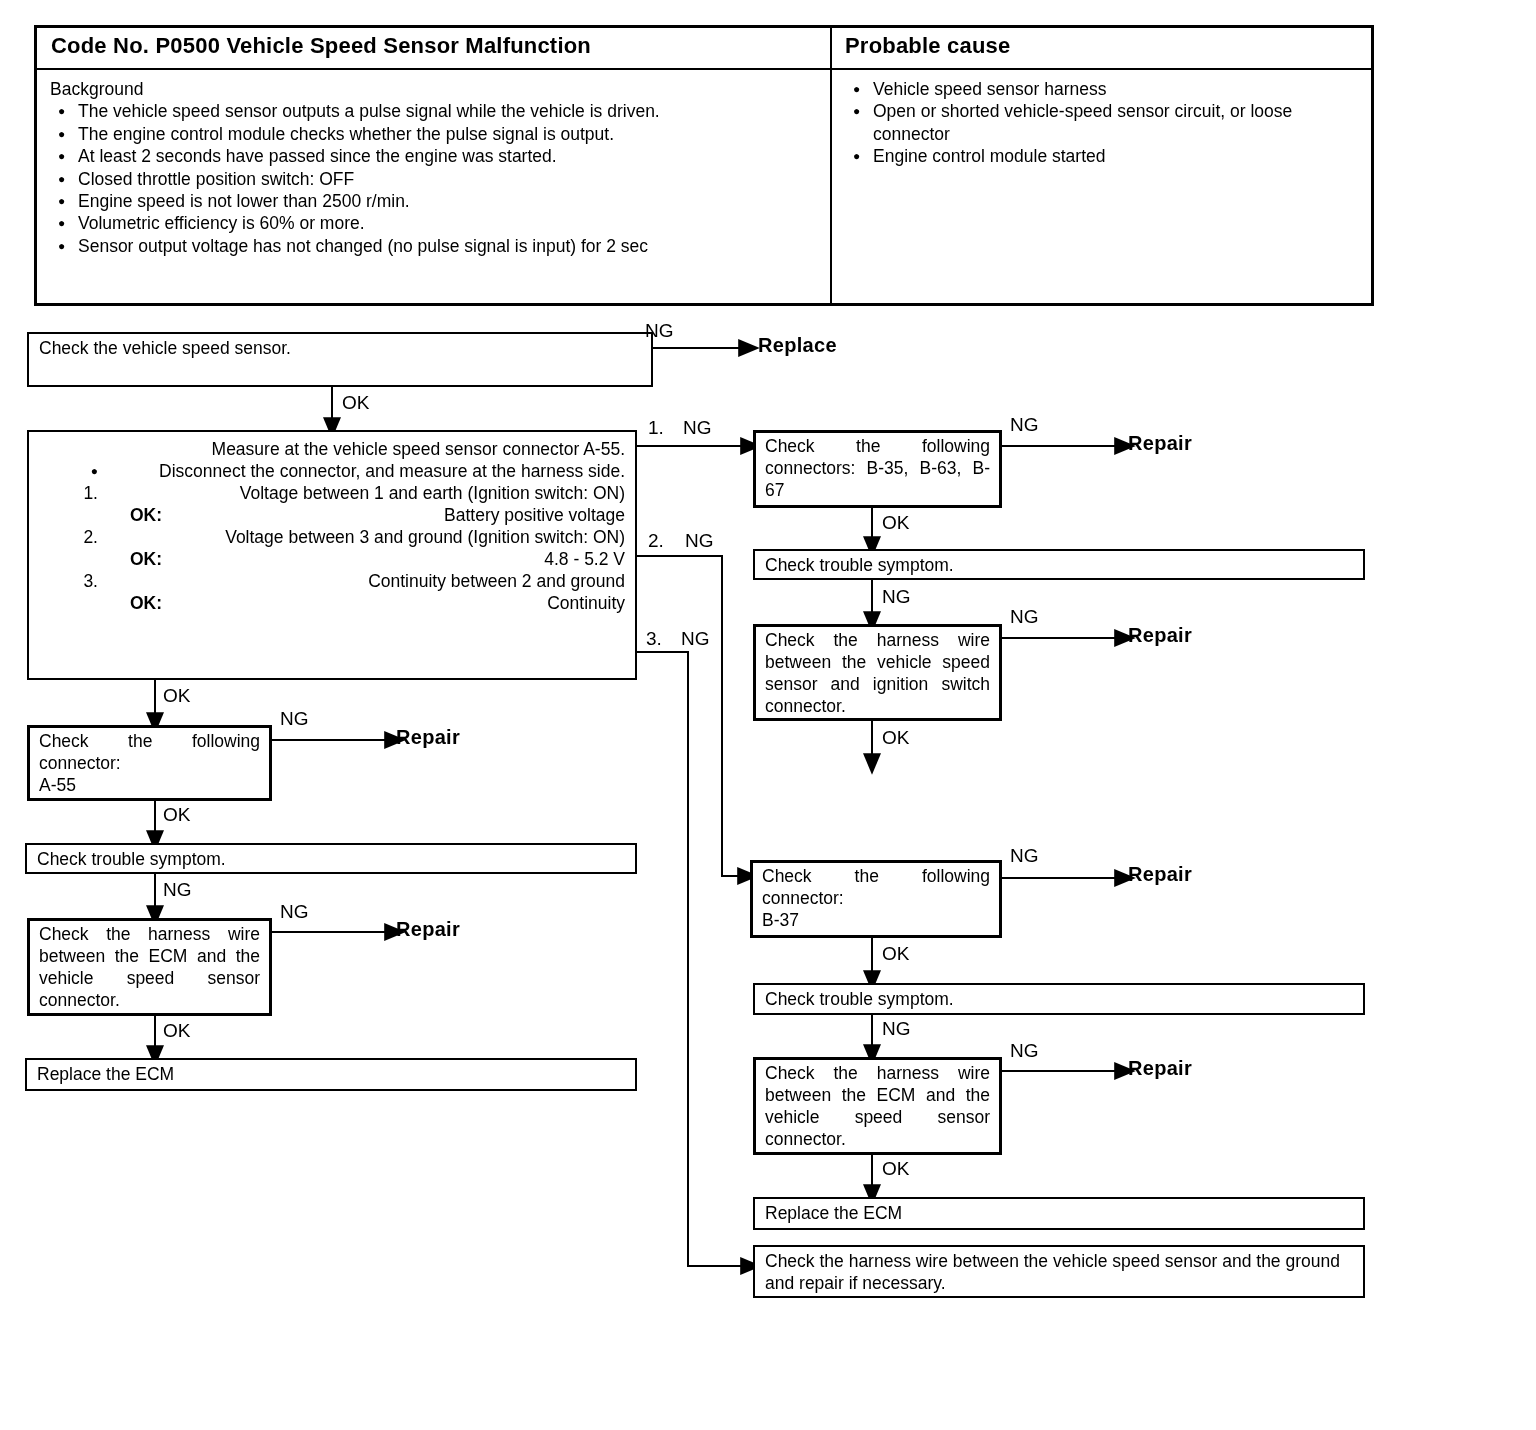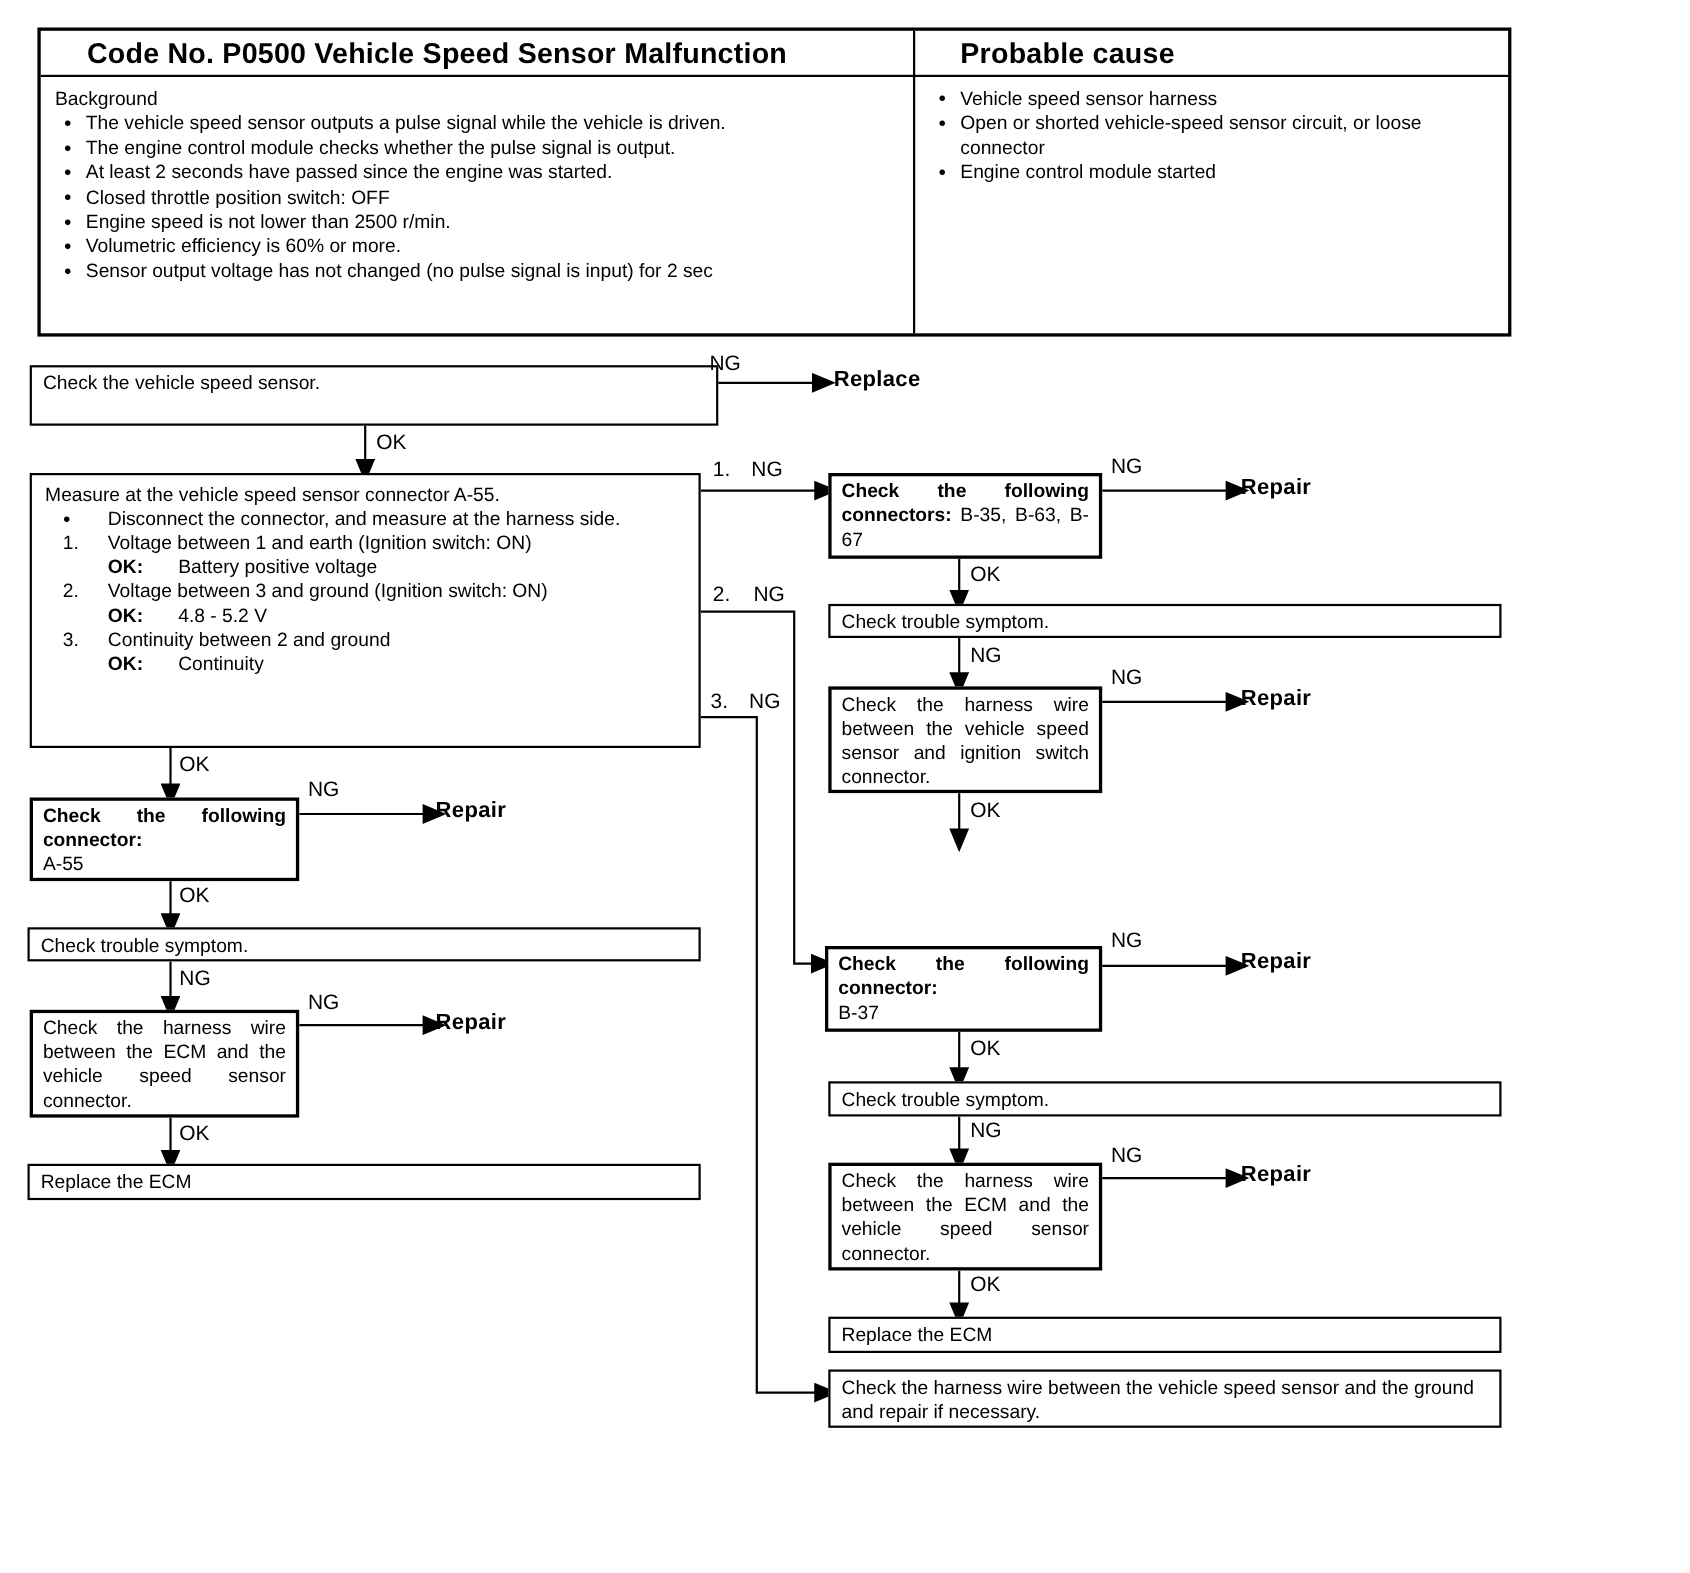--- a/index.html
+++ b/index.html
@@ -5,35 +5,35 @@
   * { margin:0; padding:0; box-sizing:border-box; }
   html,body { background:#fff; }
   .page {
     position:relative; width:1536px; height:1430px; background:#ffffff;
     font-family:"Liberation Sans", sans-serif; color:#000;
   }
   
   .dtc-table { position:absolute; left:34px; top:25px; width:1340px; height:281px; border:3px solid #000; }
   .dtc-vline { position:absolute; left:793px; top:0; bottom:0; width:2px; background:#000; }
   .dtc-hline { position:absolute; left:0; right:0; top:40px; height:2px; background:#000; }
-  .dtc-head { position:absolute; top:5px; font-weight:bold; font-size:26px; letter-spacing:0.2px; white-space:nowrap;margin-left:28px; }
+  .dtc-head { position:absolute; top:5px; font-weight:bold; font-size:22px; letter-spacing:0.2px; white-space:nowrap; }
   .dtc-head.left { left:14px; }
   .dtc-head.right { left:808px; }
   .dtc-body { position:absolute; top:50px; font-size:17.5px; line-height:22.4px; }
   .dtc-body.left  { left:13px;  width:775px; }
   .dtc-body.right { left:808px; width:515px; }
   .tl { display:flex; }
   .tl .mk { flex:0 0 28px; padding-left:8px; font-size:12px; line-height:22.4px; }
   .tl .tx { flex:1; }
   .tl.hdr { padding-left:0; }
   
   .fbox { position:absolute; border:2px solid #000; background:#fff; font-size:17.5px; line-height:22px; padding:4px 10px; }
   .fbox.thick { border-width:3px; padding:2px 9px; }
   .fbox.just { text-align:justify; text-align-last:left; }
-  .fbox .b { font-weight:bold; }
+  .fbox .b { font-weight:normal; }
   .fbox.one { padding-top:3px; }
   
   .m-title { margin-left:2px; }
   .li { display:flex; margin-left:18px; }
   .li .mk { flex:0 0 41px; }
   .li .mk.dot { font-size:12px; line-height:22px; }
   .li .tx { flex:1; }
   .li.okrow { margin-left:59px; }
   .li.okrow .okl { flex:0 0 64px; font-weight:bold; }
   
@@ -128,21 +128,21 @@
     <path d="M872 938 V972" marker-end="url(#ah)"></path>
     <path d="M872 1015 V1046" marker-end="url(#ah)"></path>
     <path d="M1002 1071 H1116" marker-end="url(#ah)"></path>
     <path d="M872 1155 V1186" marker-end="url(#ah)"></path>
   </svg>
 
   <div class="fbox one" style="left:27px; top:332px; width:626px; height:55px;">
     <span>Check the vehicle speed sensor.</span>
   </div>
 
-  <div class="fbox" style="left:27px; top:430px; width:610px; height:250px; padding-top:6px;">
+  <div class="fbox" style="left:27px; top:430px; width:610px; height:250px; padding-top:6px;text-align:right;">
     <div class="m-title">Measure at the vehicle speed sensor connector A-55.</div>
     <div class="li">
       <span class="mk dot">●</span>
       <span class="tx">Disconnect the connector, and measure at the harness side.</span>
     </div>
     <div class="li">
       <span class="mk">1.</span>
       <span class="tx">Voltage between 1 and earth (Ignition switch: ON)</span>
     </div>
     <div class="li okrow">

